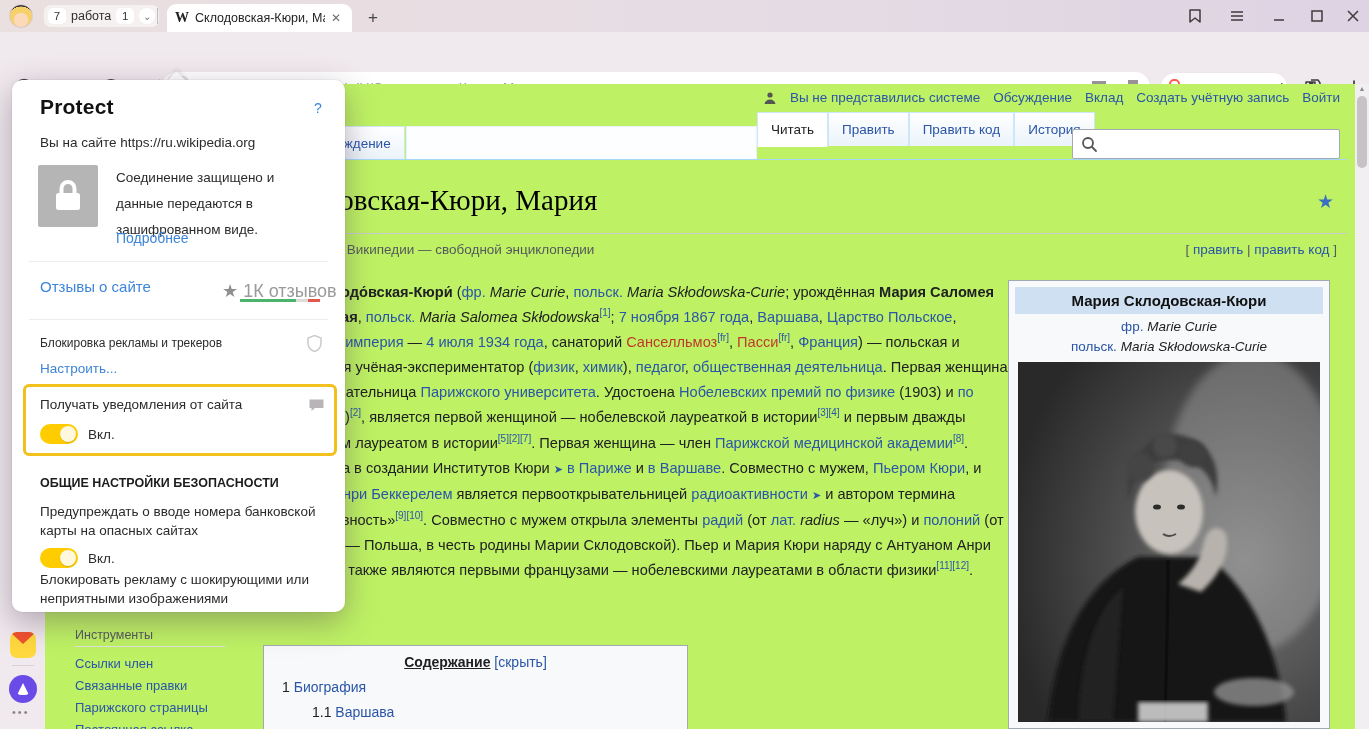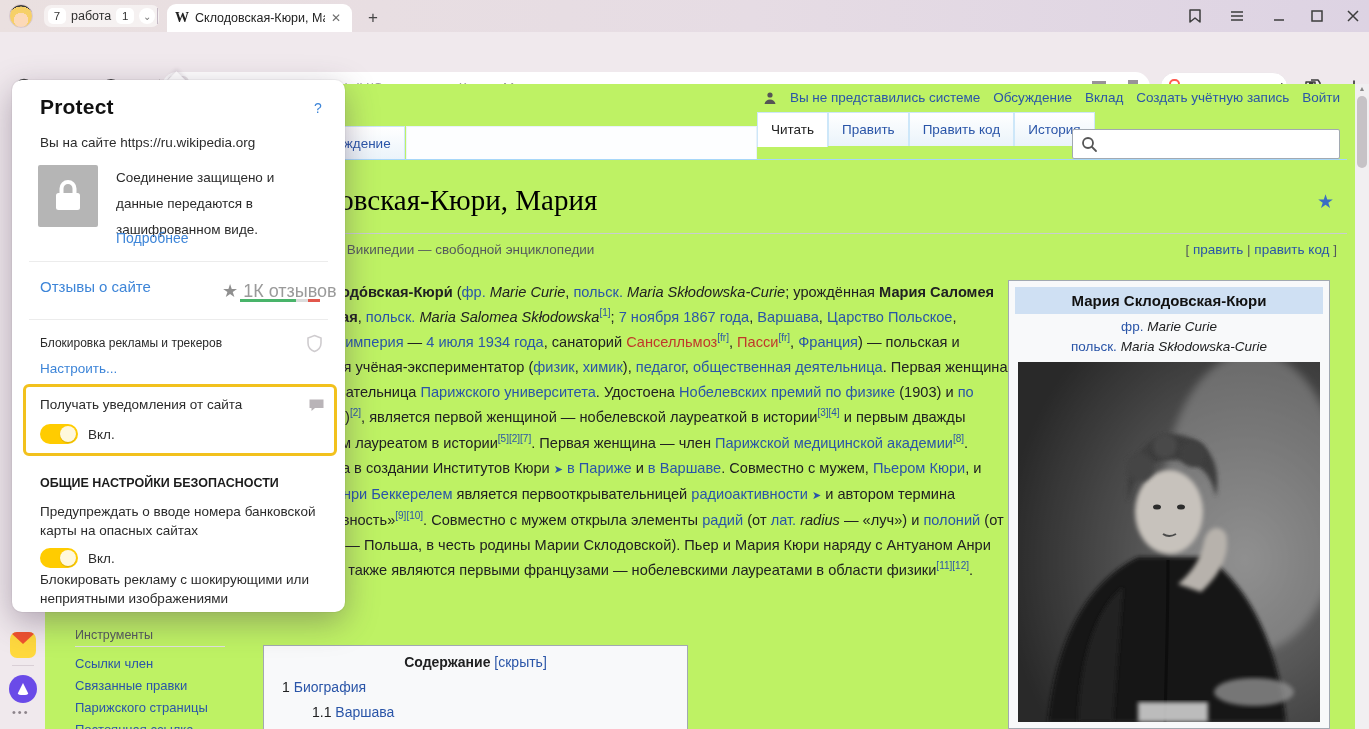--- a/index.html
+++ b/index.html
@@ -69,21 +69,21 @@
   
   #infobox{position:absolute;left:963px;top:196px;width:322px;height:449px;border:1px solid #a2a9b1;background:#f8f9fa;padding:4px;font-size:13.5px;}
   #ib-title{background:#cfe0f3;text-align:center;font-weight:bold;font-size:15px;padding:5px 2px;margin:2px;color:#111;}
   .ib-line{text-align:center;margin-top:5px;color:#202122;}
   .ib-line .lbl{color:#2a55a8;}
   .ib-line .nm{font-style:italic;}
   #ib-photo{display:block;margin:8px auto 0 auto;}
   
   #toc{position:absolute;left:218px;top:561px;width:425px;height:100px;border:1px solid #a2a9b1;background:#f8f9fa;padding:8px 12px;}
   #toc-head{text-align:center;font-size:14px;color:#202122;}
-  #toc-head b{font-weight:bold;}
+  #toc-head b{font-weight:bold;text-decoration:underline;}
   #toc-head a{color:#2a55a8;text-decoration:none;}
   .toc-item{font-size:14px;margin-top:9px;color:#202122;}
   .toc-item a{color:#2a55a8;text-decoration:none;}
   
   #wsb-head{position:absolute;left:30px;top:544px;font-size:12.5px;color:#54595d;width:150px;border-bottom:1px solid #e0e0e0;padding-bottom:4px;}
   #wsb{position:absolute;left:30px;top:572px;display:flex;flex-direction:column;gap:7px;font-size:13px;}
   #wsb a{color:#2a55a8;text-decoration:none;}
 
   
   #popup{left:12px;top:80px;width:333px;height:532px;background:#fff;border-radius:10px;box-shadow:0 10px 32px rgba(70,50,80,.38),0 0 0 1px rgba(0,0,0,.04);z-index:50;}

